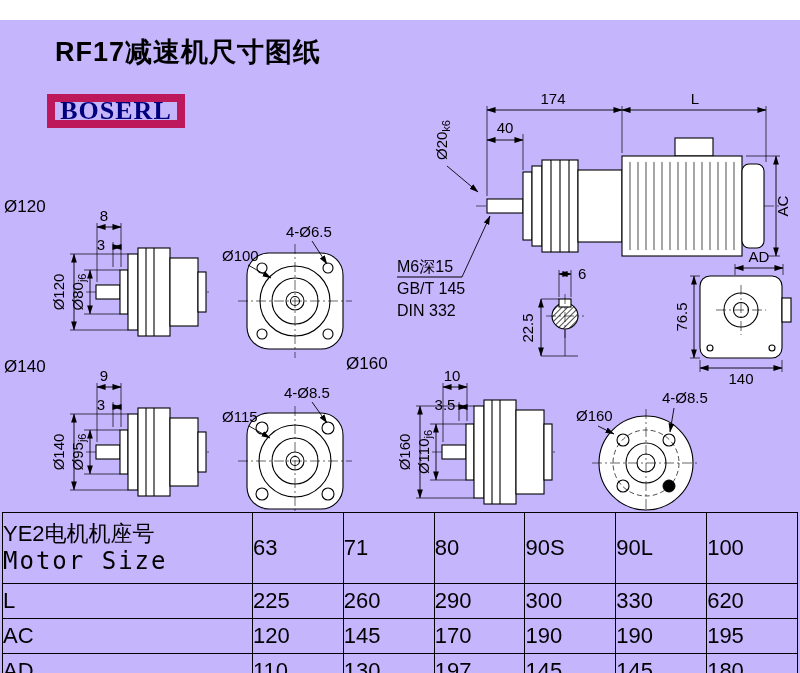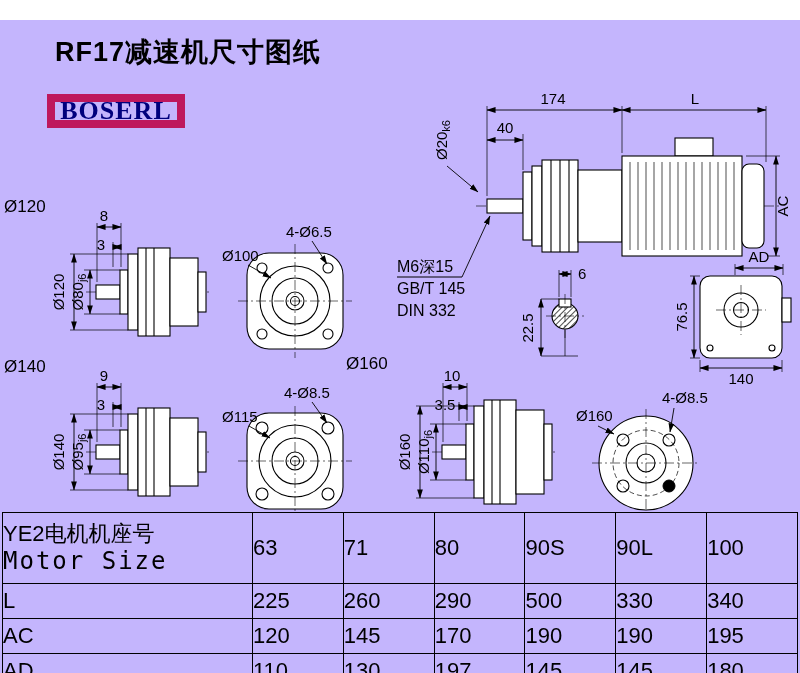--- a/index.html
+++ b/index.html
@@ -286,23 +286,23 @@
         <td>80</td>
         <td>90S</td>
         <td>90L</td>
         <td>100</td>
       </tr>
       <tr class="row">
         <td>L</td>
         <td>225</td>
         <td>260</td>
         <td>290</td>
-        <td>500</td>
+        <td>300</td>
         <td>330</td>
-        <td>340</td>
+        <td>620</td>
       </tr>
       <tr class="row">
         <td>AC</td>
         <td>120</td>
         <td>145</td>
         <td>170</td>
         <td>190</td>
         <td>190</td>
         <td>195</td>
       </tr>

